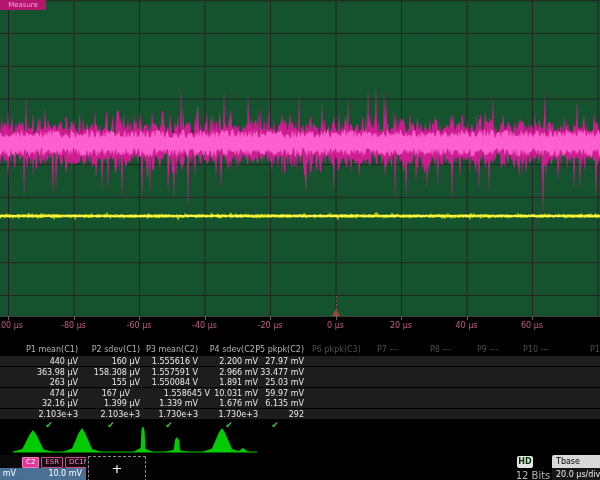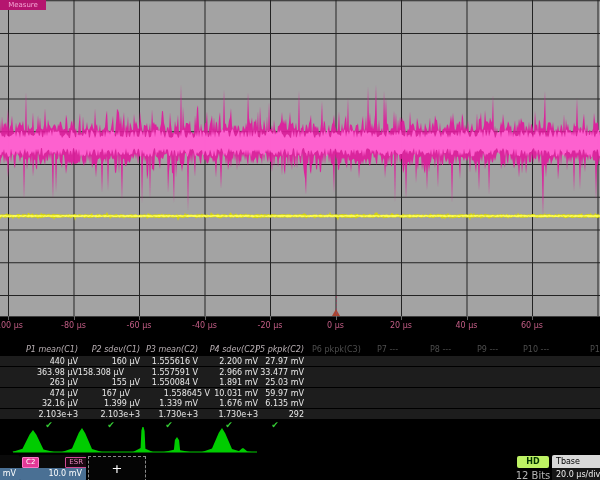--- a/index.html
+++ b/index.html
@@ -2,21 +2,21 @@
 <html><head>
 <meta charset="utf-8">
 <style>
   html,body{margin:0;padding:0;background:#111;}
   #screen{
     position:relative;width:600px;height:480px;background:#000;overflow:hidden;
     font-family:"DejaVu Sans",sans-serif;-webkit-font-smoothing:antialiased;
   }
   
   #grid-area{
-    position:absolute;left:0;top:0;width:600px;height:316px;background:#a3a3a3;
+    position:absolute;left:0;top:0;width:600px;height:316px;background:#14532d;
   }
   #gridlines{
     position:absolute;inset:0;
     background-image:
       linear-gradient(to right,#232323 0 1px,transparent 1px),
       linear-gradient(to bottom,#232323 0 1px,transparent 1px);
     background-size:65.5px 100%,100% 32.75px;
     background-position:8px 0,0 33px;
     background-repeat:repeat;
   }
@@ -39,40 +39,40 @@
     border-bottom:7px solid #a84431;
   }
   #trig-dotline{
     position:absolute;width:1px;top:-20px;height:20px;
     background:repeating-linear-gradient(to bottom,#8a4a60 0 2px,transparent 2px 4px);
   }
   
   #measure-area{position:absolute;left:0;top:336px;width:600px;height:92px;}
   .stripe{position:absolute;left:0;width:600px;height:10px;background:#1d1d1d;}
   .cell{position:absolute;width:74px;font-size:8px;line-height:10px;text-align:right;white-space:nowrap;}
-  .cell.hdr{color:#b9b0b4;font-style:italic;}
+  .cell.hdr{color:#b9b0b4;}
   .cell.val{color:#e9e9e9;}
   .cell.dim{color:#4e4e4e;text-align:left;width:70px;}
   .cell.chk{color:#35cc35;font-size:9px;width:30px;text-align:center;}
   
   #histicon-row{position:absolute;left:0;top:427px;width:600px;height:29px;}
   
   #bottom-bar{position:absolute;left:0;top:454px;width:600px;height:26px;background:#000;}
   .chan-box{position:absolute;top:1px;width:66px;height:26px;border-radius:2px;overflow:hidden;}
   .chan-row1{height:13px;background:#0a0a0a;display:flex;align-items:center;gap:2px;padding:1px 2px 0 2px;box-sizing:border-box;}
   .chip{font-size:7px;line-height:9px;padding:0 3px;border-radius:1px;white-space:nowrap;}
   .chip.badge-c2{background:#e23896;color:#fff;border:1px solid #ff74c8;}
-  .chip.pink-outline{border:1px solid #d04a94;color:#e887bd;background:#1b0812;margin-left:24px;}
+  .chip.pink-outline{border:1px solid #d04a94;color:#e887bd;background:#1b0812;}
   .chan-row2{height:12px;background:#4a7094;color:#fff;font-size:8px;line-height:12px;text-align:right;padding-right:4px;}
   #add-box{
     position:absolute;left:88px;top:2px;width:58px;height:26px;border:1px dashed #8a8a8a;
     color:#fff;font-size:13px;line-height:24px;text-align:center;box-sizing:border-box;background:#050505;
   }
   #hd-badge{
-    position:absolute;left:517px;top:2px;width:32px;height:12px;background:#bef264;
+    position:absolute;left:517px;top:2px;width:16px;height:12px;background:#e5e5e5;
     color:#003300;font-weight:bold;font-size:8px;line-height:12px;text-align:center;border-radius:2px;
   }
   #hd-bits{position:absolute;left:515px;top:16px;width:36px;color:#b5b5b5;font-size:10px;text-align:center;}
   #tbase-box{position:absolute;left:552px;top:1px;width:70px;height:26px;overflow:hidden;border-radius:2px;}
   #tbase-hdr{height:13px;background:#d9d9d9;color:#000;font-size:8px;line-height:13px;padding-left:4px;}
   #tbase-val{height:13px;background:#161616;color:#eee;font-size:8px;line-height:13px;padding-left:4px;white-space:nowrap;}
 </style>
 </head>
 <body>
 
@@ -125,21 +125,21 @@
       <div class="cell hdr" style="left: 4px; top: 9px;">P1 mean(C1)</div>
       <div class="cell val" style="left: 4px; top: 21px;">440 µV</div>
       <div class="cell val" style="left: 4px; top: 31.5px;">363.98 µV</div>
       <div class="cell val" style="left: 4px; top: 42px;">263 µV</div>
       <div class="cell val" style="left: 4px; top: 52.5px;">474 µV</div>
       <div class="cell val" style="left: 4px; top: 63px;">32.16 µV</div>
       <div class="cell val" style="left: 4px; top: 73.5px;">2.103e+3</div>
       <div class="cell chk" style="left: 34px; top: 84px;">✔</div>
       <div class="cell hdr" style="left: 66px; top: 9px;">P2 sdev(C1)</div>
       <div class="cell val" style="left: 66px; top: 21px; text-align: right;">160 µV</div>
-      <div class="cell val" style="left: 50px; top: 31.5px;">158.308 µV</div>
+      <div class="cell val" style="left: 66px; top: 31.5px;">158.308 µV</div>
       <div class="cell val" style="left: 66px; top: 42px;">155 µV</div>
       <div class="cell val" style="left: 56px; top: 52.5px;">167 µV</div>
       <div class="cell val" style="left: 66px; top: 63px;">1.399 µV</div>
       <div class="cell val" style="left: 66px; top: 73.5px;">2.103e+3</div>
       <div class="cell chk" style="left: 96px; top: 84px;">✔</div>
       <div class="cell hdr" style="left: 124px; top: 9px;">P3 mean(C2)</div>
       <div class="cell val" style="left: 124px; top: 21px;">1.555616 V</div>
       <div class="cell val" style="left: 124px; top: 31.5px;">1.557591 V</div>
       <div class="cell val" style="left: 124px; top: 42px;">1.550084 V</div>
       <div class="cell val" style="left: 124px; top: 52.5px; padding-left: 12px;">1.558645 V</div>

